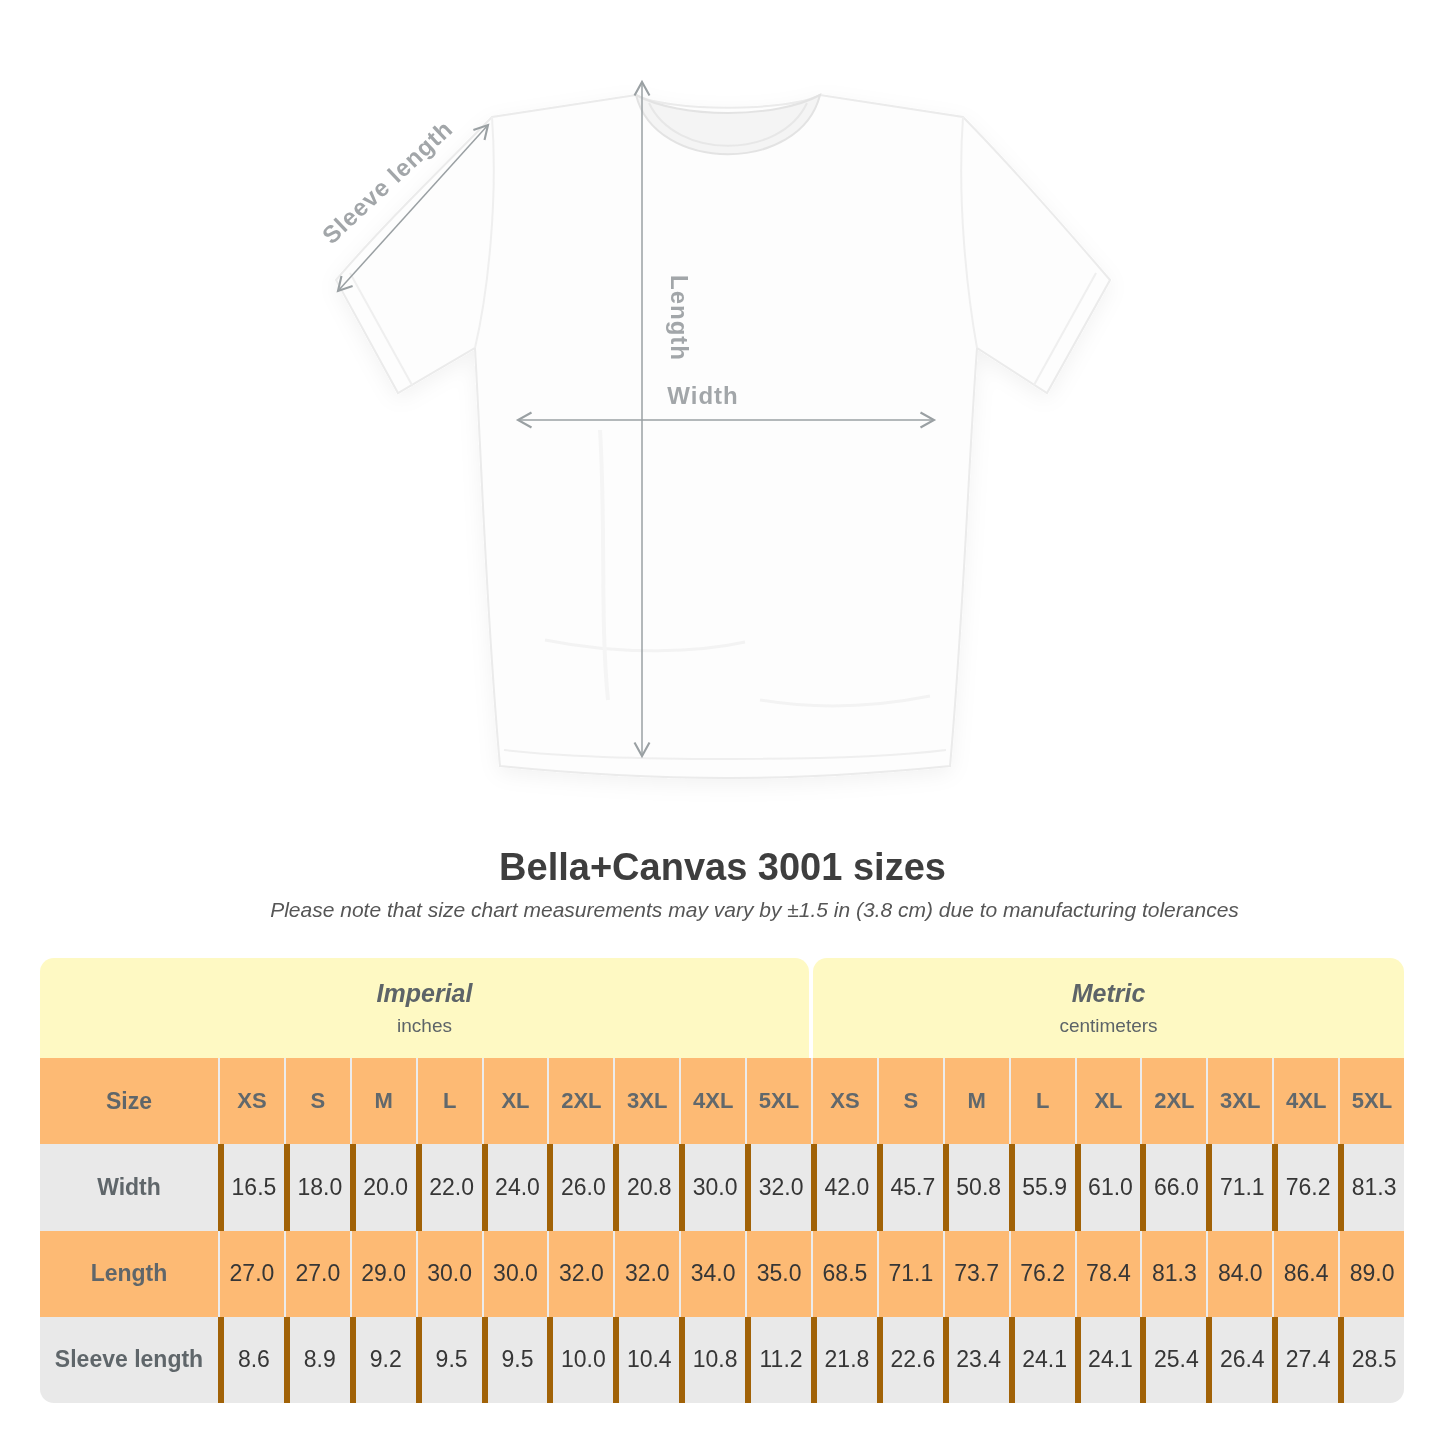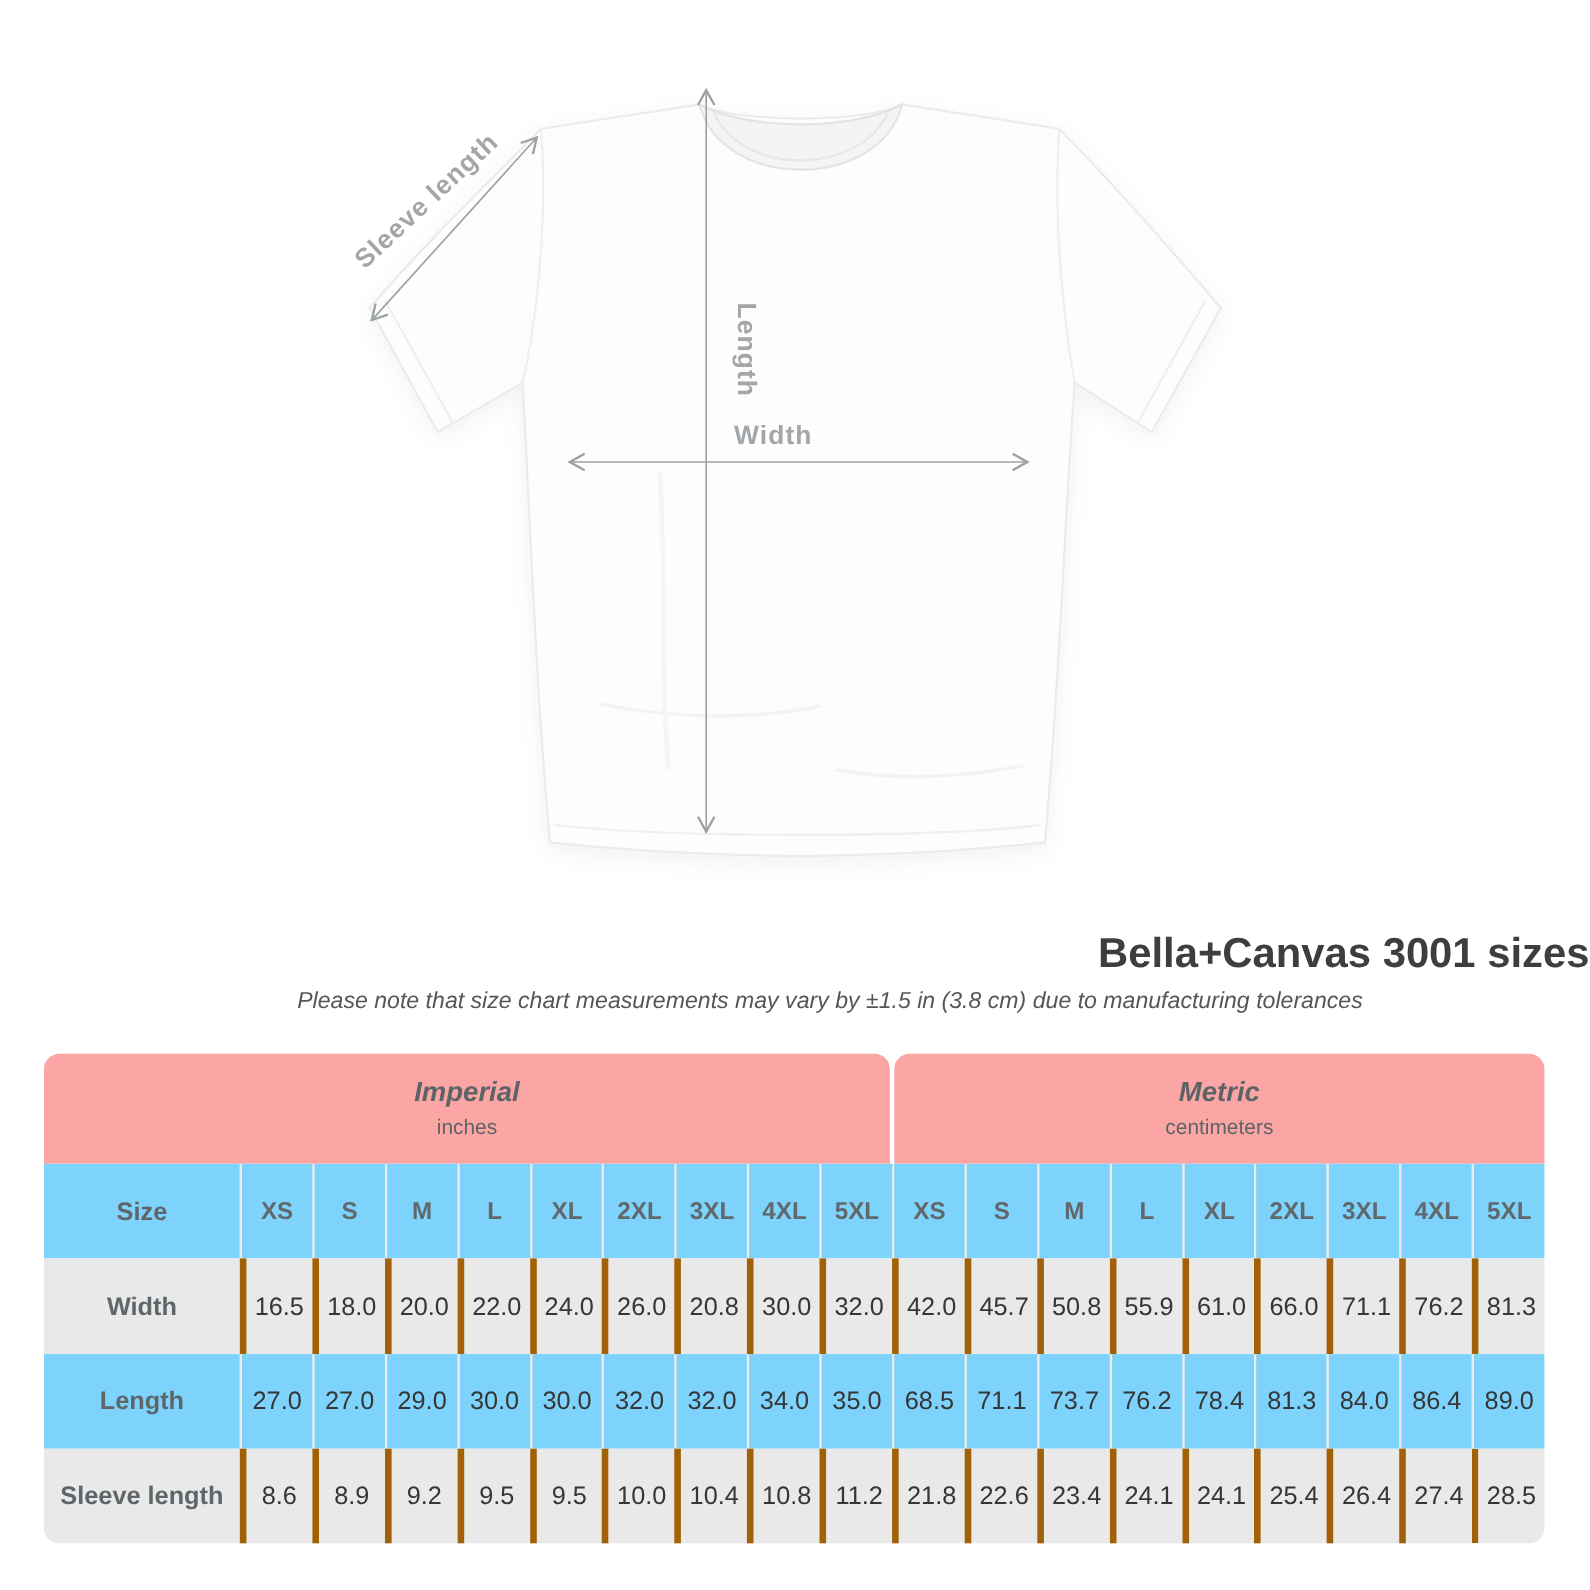--- a/index.html
+++ b/index.html
@@ -4,38 +4,38 @@
 <style>
   html,body{margin:0;padding:0;background:#fff;}
   .page{position:relative;width:1445px;height:1445px;background:#ffffff;overflow:hidden;
         font-family:"Liberation Sans", sans-serif;}
 
   
   .diagram{position:absolute;left:0;top:0;}
   .diag-label{font-family:"Liberation Sans",sans-serif;font-weight:bold;font-size:24px;fill:#a2a6a9;letter-spacing:1px;}
 
   
-  .title{position:absolute;left:0;top:846px;width:1445px;text-align:right;
+  .title{position:absolute;left:0;top:846px;width:1445px;text-align:center;
          font-size:38px;font-weight:bold;color:#3e3e3e;}
   .subtitle{position:absolute;left:0;top:898px;width:1445px;text-align:center;
          font-size:21px;font-style:italic;color:#565656;padding-left:32px;}
 
   
   .size-table{position:absolute;left:40px;top:958px;width:1364px;
       display:grid;grid-template-columns:178px repeat(18,1fr);
       grid-template-rows:100px repeat(4,86.25px);}
-  .hdr{background:#fca5a5;display:flex;flex-direction:column;align-items:center;justify-content:center;
+  .hdr{background:#fef9c3;display:flex;flex-direction:column;align-items:center;justify-content:center;
        border-radius:14px 14px 0 0;}
   .hdr-imperial{grid-row:1;grid-column:1 / span 10;margin-right:2px;}
   .hdr-metric{grid-row:1;grid-column:11 / span 9;margin-left:2px;}
   .hdr-title{font-size:25px;font-weight:bold;font-style:italic;color:#5d6468;}
   .hdr-unit{font-size:19px;color:#5d6468;margin-top:7px;}
 
   .cell{display:flex;align-items:center;justify-content:center;font-size:23px;color:#363636;}
-  .c-white{background:#7dd3fc;border-left:2px solid #ececec;}
+  .c-white{background:#fdba74;border-left:2px solid #ececec;}
   .c-gray{background:#e9e9e9;border-left:6px solid #a16207;}
   .first{border-left:none;}
   .lbl{font-weight:bold;color:#5f666a;}
   .szhead{font-weight:bold;color:#61686c;font-size:22px;}
   .bl{border-radius:0 0 0 14px;}
   .br{border-radius:0 0 14px 0;}
 </style>
 </head>
 <body>
 

